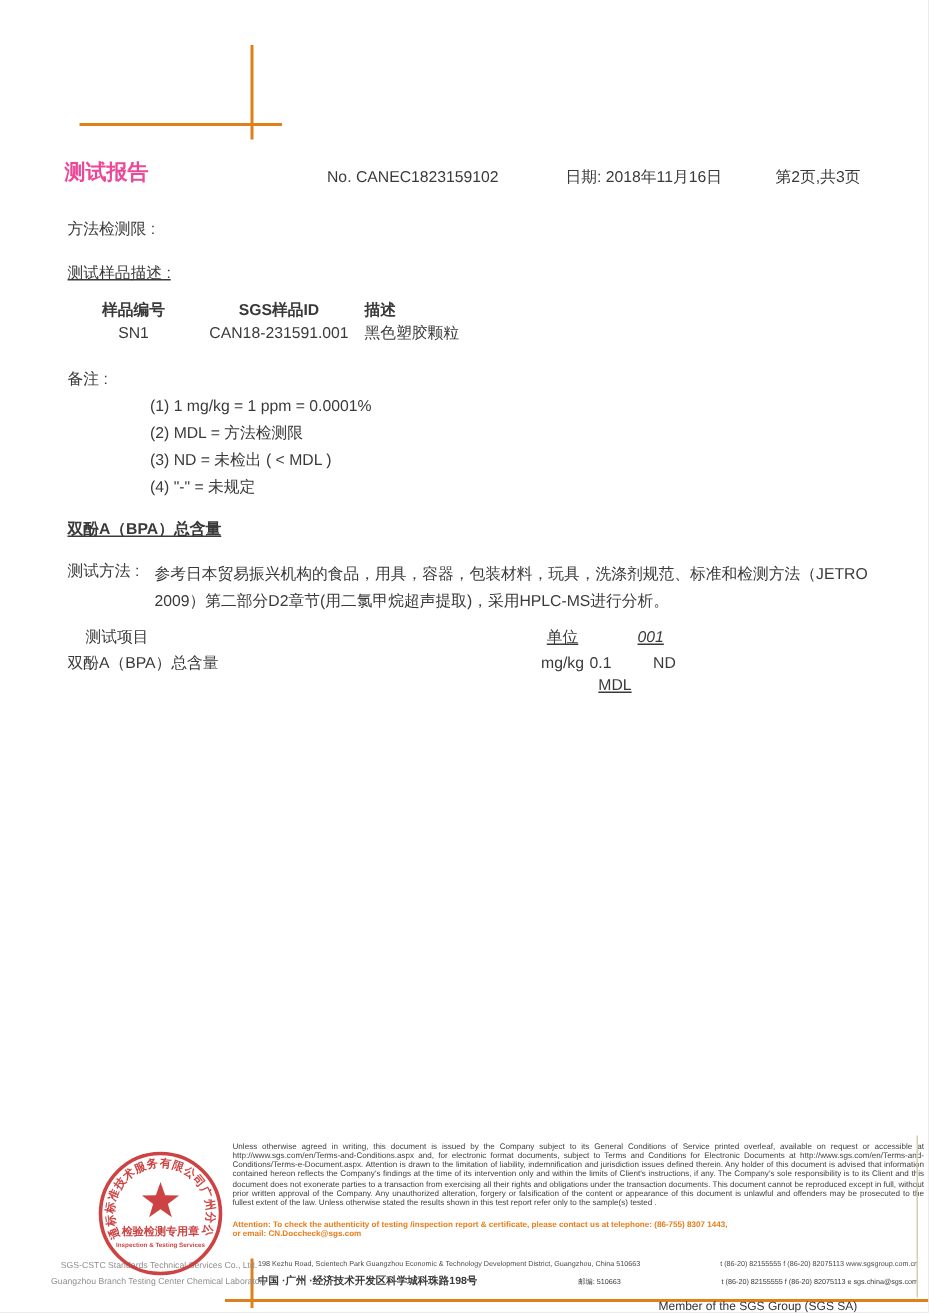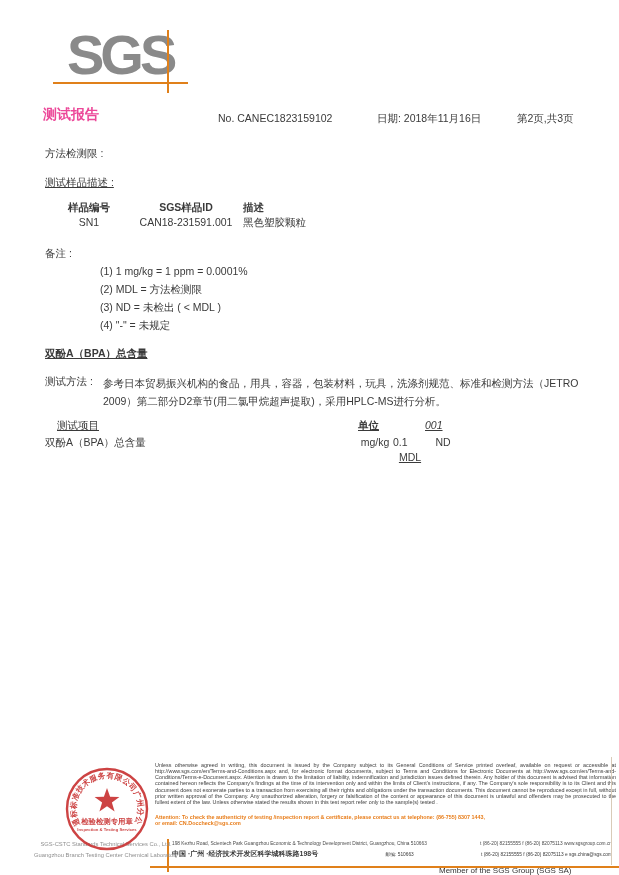--- a/index.html
+++ b/index.html
@@ -39,22 +39,22 @@
   .note-1 { left:100px; top:265px; }
   .note-2 { left:100px; top:283px; }
   .note-3 { left:100px; top:301px; }
   .note-4 { left:100px; top:319px; }
 
   .bpa-title { left:45px; top:347px; font-weight:bold; text-decoration:underline; }
   .method-label { left:45px; top:375px; }
   .method-text { left:103px; top:374px; width:492px; font-size:10.5px;
                  line-height:18px; white-space:normal; }
 
-  .rt-h-item { left:57px;  top:419px; text-decoration:underline; }
-  .rt-h-unit { left:335px; top:419px; width:44px; text-align:right; text-decoration:underline;font-weight:bold; }
+  .rt-h-item { left:57px;  top:419px; }
+  .rt-h-unit { left:353px; top:419px; width:44px; text-align:center; text-decoration:underline; }
   .rt-h-mdl  { left:393px; top:419px; width:34px; text-align:center; text-decoration:underline;margin-top:32px; }
   .rt-h-001  { left:425px; top:419px; width:36px; text-align:left; text-decoration:underline; font-style:italic; }
   .rt-r-item { left:45px;  top:436px; }
   .rt-r-unit { left:353px; top:436px; width:44px; text-align:center; }
   .rt-r-mdl  { left:393px; top:436px; width:34px; text-align:left; }
   .rt-r-001  { left:425px; top:436px; width:36px; text-align:center; }
 
   
   .stamp-svg { left:63px; top:765px; width:88px; height:88px; z-index:2; opacity:.92; }
   .company-1 { left:33px; top:841px; width:146px; text-align:center; font-size:5.8px;
@@ -75,21 +75,20 @@
   .footer-vline { left:167px; top:839px; width:2px; height:33px; background:#e0801a; }
   .footer-hline { left:150px; top:866px; width:469px; height:2px; background:#e0801a; }
   .footer-edge  { left:611px; top:757px; width:1px; height:108px; background:#d9cbb8; }
   .member-line  { left:415px; top:866px; font-size:8px; color:#333333;padding-left:24px; }
 </style>
 </head>
 <body>
 
 <div class="page">
 
-  <div class="abs logo-text">SGS</div>
   <div class="abs logo-hline"></div>
   <div class="abs logo-vline"></div>
 
   <div class="abs t doc-title">测试报告</div>
   <div class="abs t report-no">No. CANEC1823159102</div>
   <div class="abs t date-label">日期: 2018年11月16日</div>
   <div class="abs t page-info">第2页,共3页</div>
 
   <div class="abs t results-label">方法检测限 :</div>
   <div class="abs t sample-desc-label">测试样品描述 :</div>

